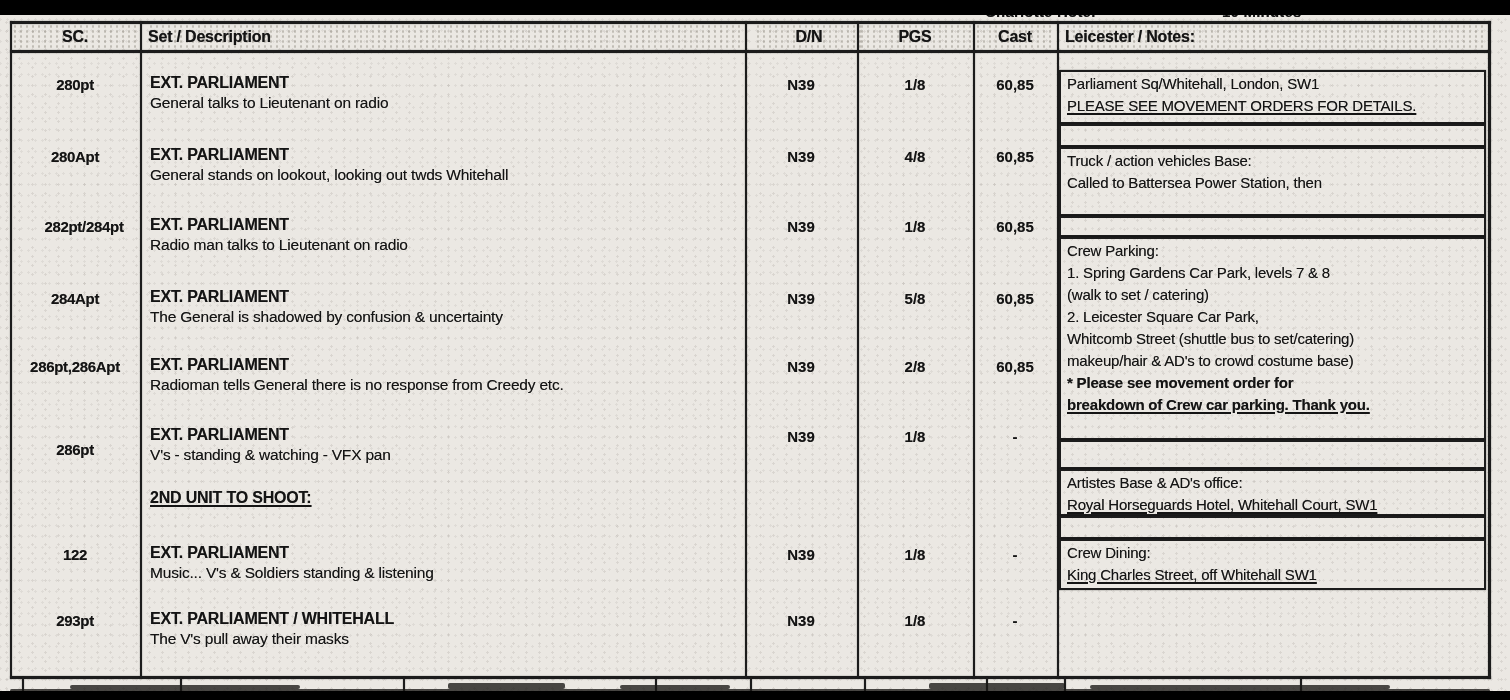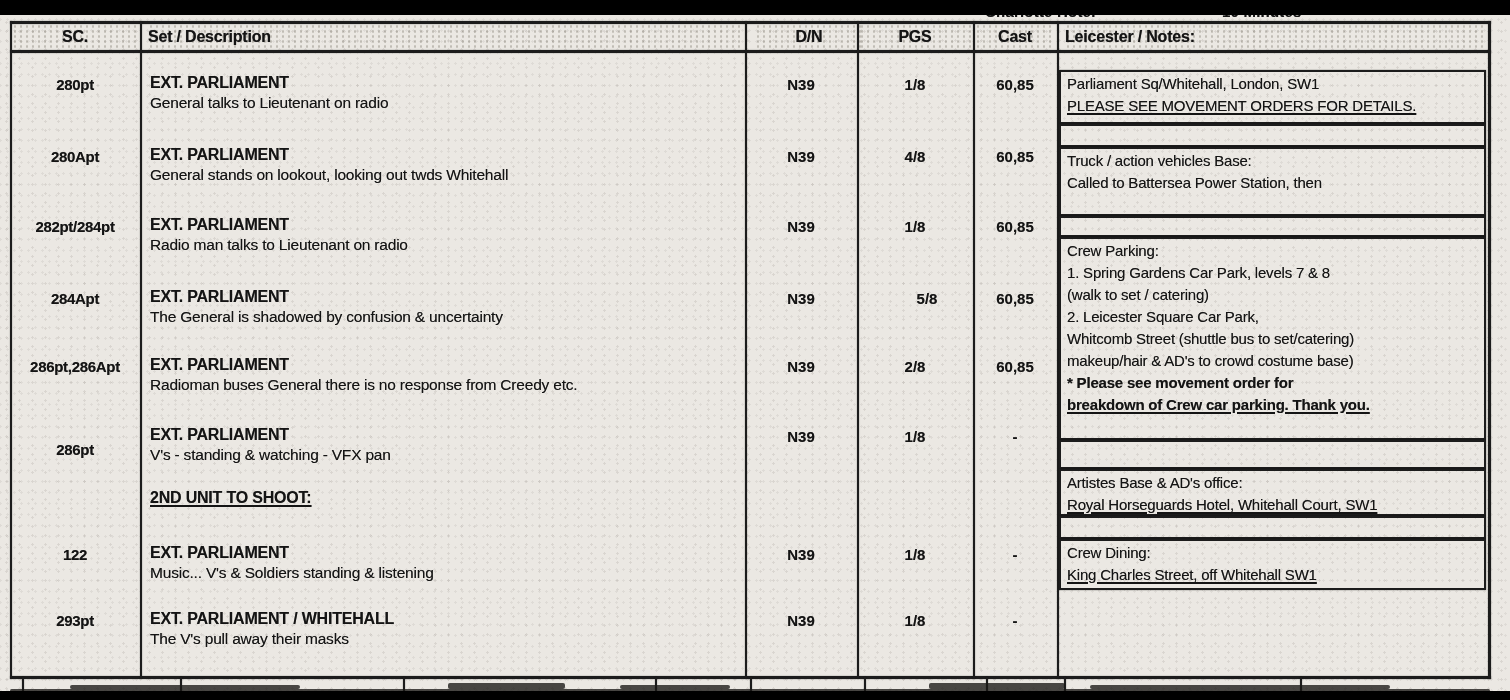--- a/index.html
+++ b/index.html
@@ -93,39 +93,39 @@
         </div>
         <div>
           <div class="txt scene-sc ctr" style="left: 12px; top: 148px; width: 126px;">280Apt</div>
           <div class="txt scene-slug" style="left: 150px; top: 146px;">EXT. PARLIAMENT</div>
           <div class="txt scene-desc" style="left: 150px; top: 166px;">General stands on lookout, looking out twds Whitehall</div>
           <div class="txt cellval ctr" style="left: 745px; top: 148px; width: 112px;">N39</div>
           <div class="txt cellval ctr" style="left: 857px; top: 148px; width: 116px;">4/8</div>
           <div class="txt cellval ctr" style="left: 973px; top: 148px; width: 84px;">60,85</div>
         </div>
         <div>
-          <div class="txt scene-sc ctr" style="left: 12px; top: 218px; width: 126px;">282pt/284pt</div>
+          <div class="txt scene-sc ctr" style="left: 12px; top: 218px; width: 126px; padding-left: 9px;">282pt/284pt</div>
           <div class="txt scene-slug" style="left: 150px; top: 216px;">EXT. PARLIAMENT</div>
           <div class="txt scene-desc" style="left: 150px; top: 236px;">Radio man talks to Lieutenant on radio</div>
           <div class="txt cellval ctr" style="left: 745px; top: 218px; width: 112px;">N39</div>
           <div class="txt cellval ctr" style="left: 857px; top: 218px; width: 116px;">1/8</div>
           <div class="txt cellval ctr" style="left: 973px; top: 218px; width: 84px;">60,85</div>
         </div>
         <div>
           <div class="txt scene-sc ctr" style="left: 12px; top: 290px; width: 126px;">284Apt</div>
           <div class="txt scene-slug" style="left: 150px; top: 288px;">EXT. PARLIAMENT</div>
           <div class="txt scene-desc" style="left: 150px; top: 308px;">The General is shadowed by confusion &amp; uncertainty</div>
           <div class="txt cellval ctr" style="left: 745px; top: 290px; width: 112px;">N39</div>
-          <div class="txt cellval ctr" style="left: 857px; top: 290px; width: 140px;">5/8</div>
+          <div class="txt cellval ctr" style="left: 857px; top: 290px; width: 116px;">5/8</div>
           <div class="txt cellval ctr" style="left: 973px; top: 290px; width: 84px;">60,85</div>
         </div>
         <div>
           <div class="txt scene-sc ctr" style="left: 12px; top: 358px; width: 126px;">286pt,286Apt</div>
           <div class="txt scene-slug" style="left: 150px; top: 356px;">EXT. PARLIAMENT</div>
-          <div class="txt scene-desc" style="left: 150px; top: 376px;">Radioman buses General there is no response from Creedy etc.</div>
+          <div class="txt scene-desc" style="left: 150px; top: 376px;">Radioman tells General there is no response from Creedy etc.</div>
           <div class="txt cellval ctr" style="left: 745px; top: 358px; width: 112px;">N39</div>
           <div class="txt cellval ctr" style="left: 857px; top: 358px; width: 116px;">2/8</div>
           <div class="txt cellval ctr" style="left: 973px; top: 358px; width: 84px;">60,85</div>
         </div>
         <div>
           <div class="txt scene-sc ctr" style="left: 12px; top: 428px; width: 126px; margin-top: 13px;">286pt</div>
           <div class="txt scene-slug" style="left: 150px; top: 426px;">EXT. PARLIAMENT</div>
           <div class="txt scene-desc" style="left: 150px; top: 446px;">V's - standing &amp; watching - VFX pan</div>
           <div class="txt cellval ctr" style="left: 745px; top: 428px; width: 112px;">N39</div>
           <div class="txt cellval ctr" style="left: 857px; top: 428px; width: 116px;">1/8</div>

